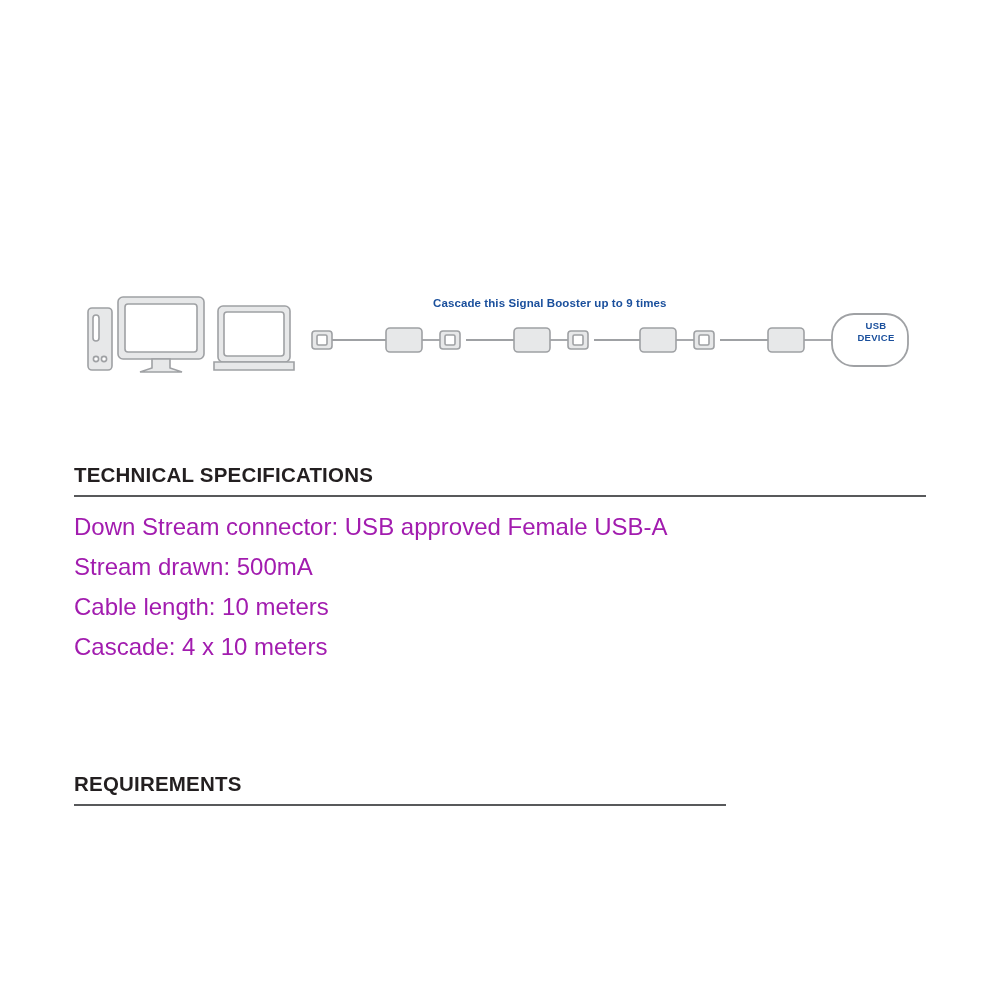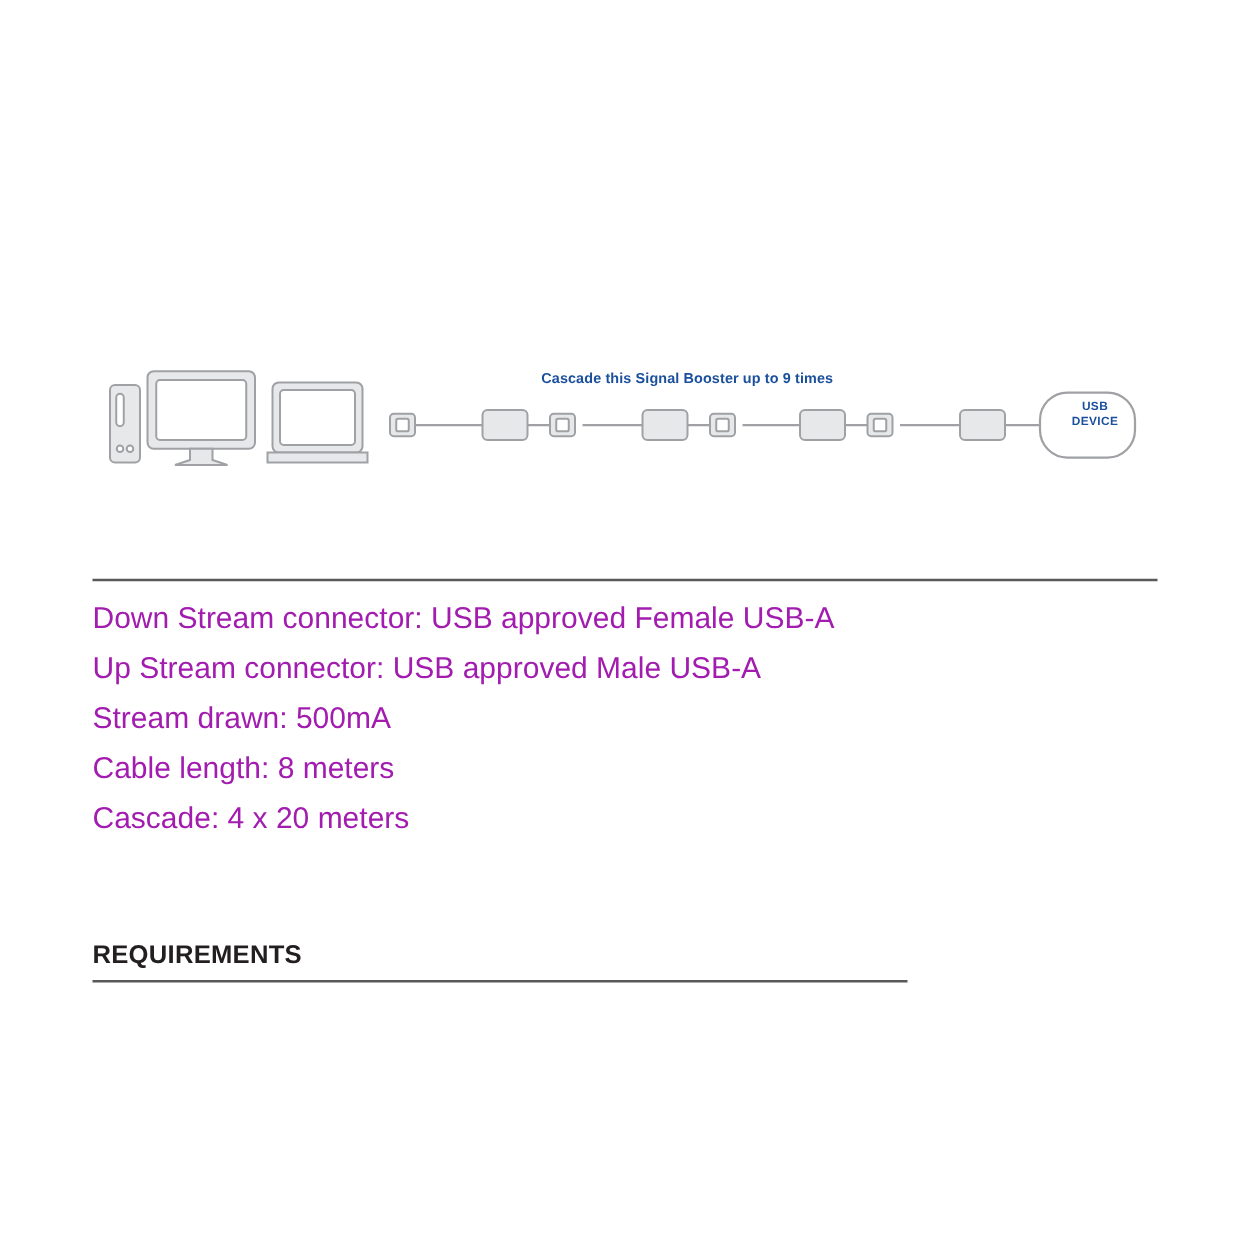--- a/index.html
+++ b/index.html
@@ -75,21 +75,21 @@
     font-size: 24px;
     line-height: 40px;
     color: #a21caf;
     white-space: nowrap;
     font-weight: 400;
   }
 
   #tech-section { top: 463px; width: 852px; }
   #tech-section .rule { width: 852px; }
 
-  #req-section { top: 752px; width: 652px; }
+  #req-section { top: 772px; width: 652px; }
   #req-section .rule { width: 652px; }
 </style>
 </head>
 <body>
 
 <div class="diagram-wrap">
   <svg width="1000" height="150" viewBox="0 0 1000 150" xmlns="http://www.w3.org/2000/svg">
 
     <g fill="#e7e8e9" stroke="#9fa1a4" stroke-width="1.6">
 
@@ -164,24 +164,24 @@
 </div>
 
 <div class="cascade-note">Cascade this Signal Booster up to 9 times</div>
 
 <div class="usb-device-label">
   <span>USB</span>
   <span>DEVICE</span>
 </div>
 
 <div class="section" id="tech-section">
+  <h2 class="section-title">TECHNICAL SPECIFICATIONS</h2>
   <div class="rule"></div>
   <div class="spec-line">Down Stream connector: USB approved Female USB-A</div>
-  <div class="spec-line">Up Stream connector: USB approved Male USB-A</div>
   <div class="spec-line">Stream drawn: 500mA</div>
-  <div class="spec-line">Cable length: 8 meters</div>
-  <div class="spec-line">Cascade: 4 x 20 meters</div>
+  <div class="spec-line">Cable length: 10 meters</div>
+  <div class="spec-line">Cascade: 4 x 10 meters</div>
 </div>
 
 <div class="section" id="req-section">
   <h2 class="section-title">REQUIREMENTS</h2>
   <div class="rule"></div>
 </div>
 
 </body></html>

